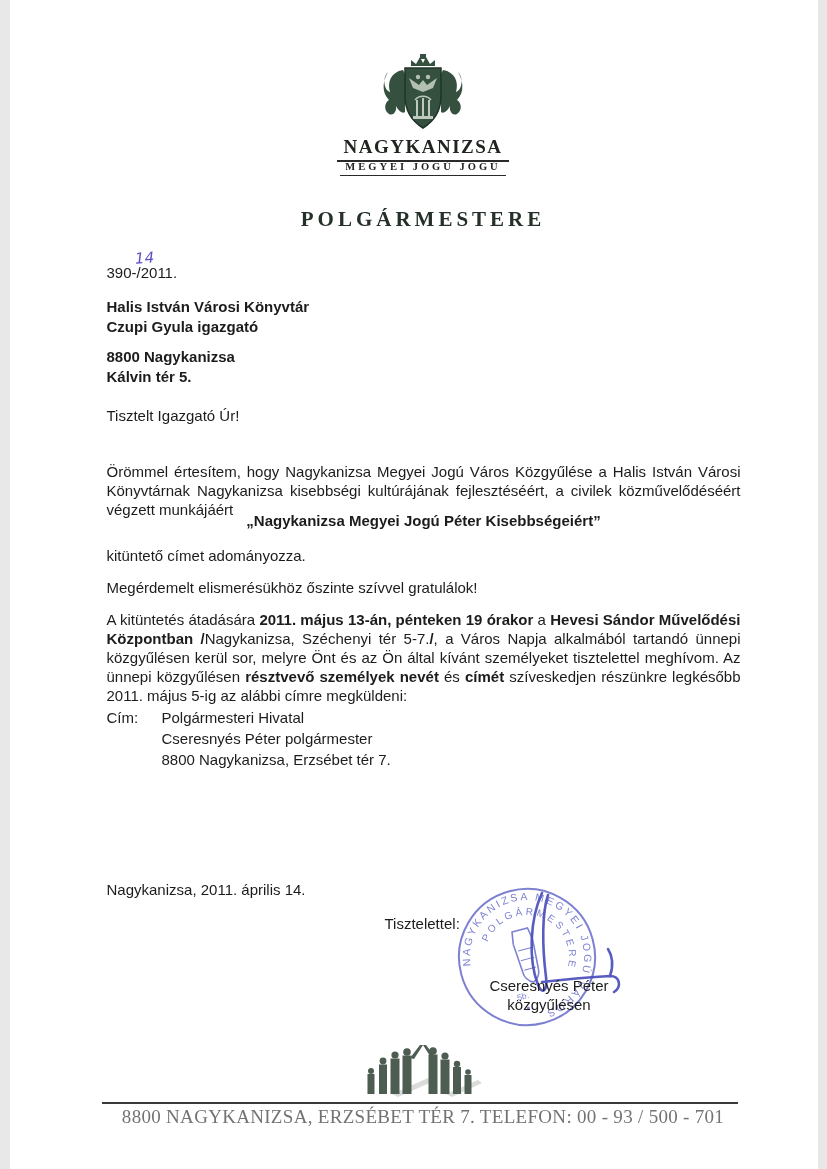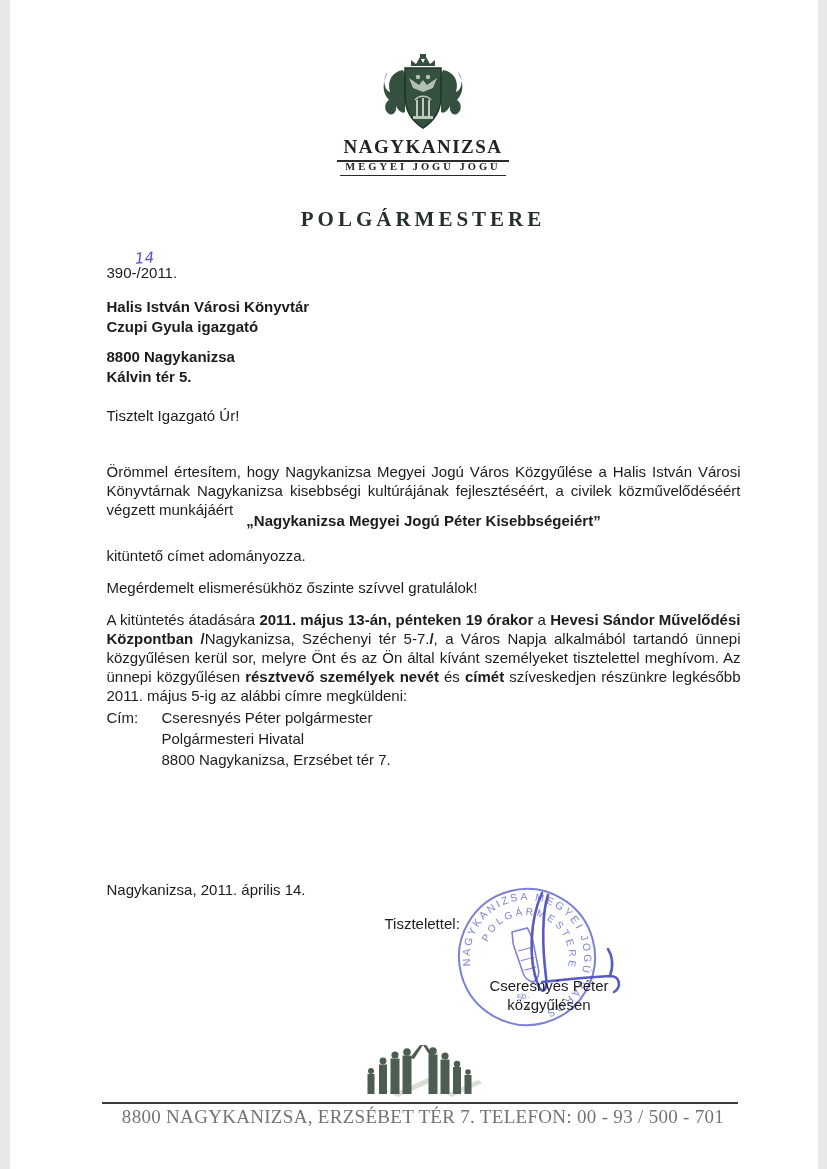--- a/index.html
+++ b/index.html
@@ -125,22 +125,22 @@
 
   <div class="abs col txt para2">kitüntető címet adományozza.</div>
 
   <div class="abs col txt para3">Megérdemelt elismerésükhöz őszinte szívvel gratulálok!</div>
 
   <div class="abs col txt para4"><span>A kitüntetés átadására </span><span style="font-weight: bold;">2011. május 13-án, pénteken 19 órakor</span><span> a </span><span style="font-weight: bold;">Hevesi Sándor Művelődési Központban /</span><span>Nagykanizsa, Széchenyi tér 5-7.</span><span style="font-weight: bold;">/</span><span>, a Város Napja alkalmából tartandó ünnepi közgyűlésen kerül sor, melyre Önt és az Ön által kívánt személyeket tisztelettel meghívom. Az ünnepi közgyűlésen </span><span style="font-weight: bold;">résztvevő személyek nevét</span><span> és </span><span style="font-weight: bold;">címét</span><span> szíveskedjen részünkre legkésőbb 2011. május 5-ig az alábbi címre megküldeni:</span></div>
 
   <div class="abs col cim">
     <span class="cim-label">Cím:</span>
     <div class="cim-lines">
+      <div>Polgármesteri Hivatal</div>
       <div>Cseresnyés Péter polgármester</div>
-      <div>Polgármesteri Hivatal</div>
       <div>8800 Nagykanizsa, Erzsébet tér 7.</div>
     </div>
   </div>
 
   <div class="abs col dateline">Nagykanizsa, 2011. április 14.</div>
   <div class="abs closing">Tisztelettel:</div>
 
   <svg class="abs stamp" viewBox="0 0 172 172">
     <g transform="rotate(-15 86 86)" opacity="0.85">
       <circle cx="86" cy="86" r="68" fill="none" stroke="#666bca" stroke-width="2"></circle>

